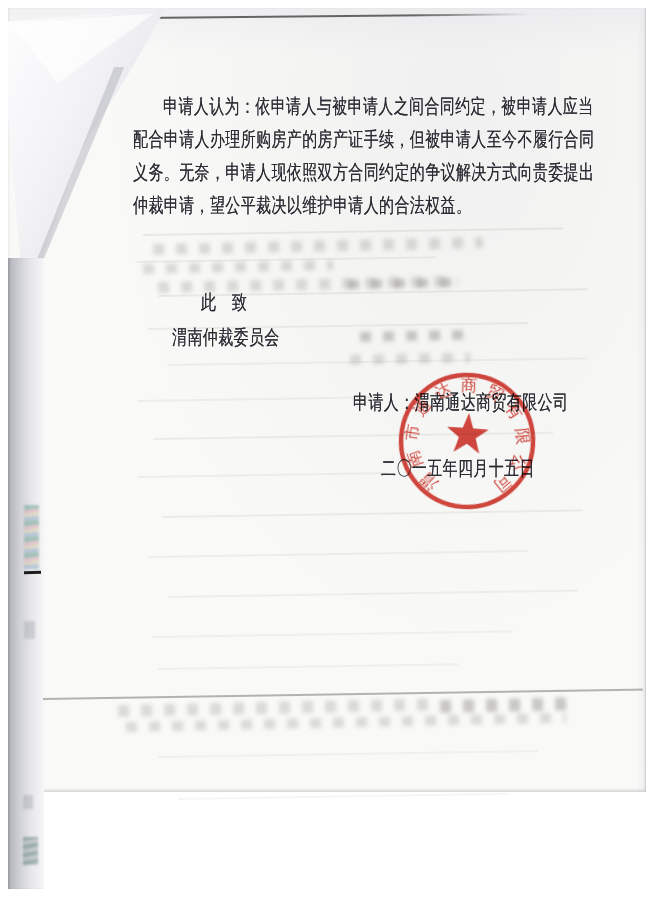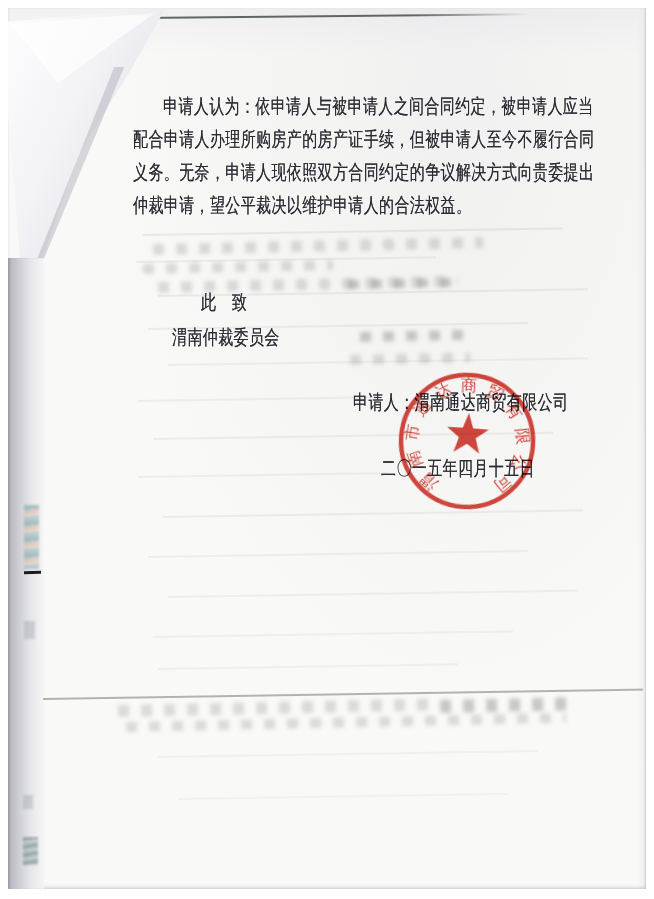--- a/index.html
+++ b/index.html
@@ -1,21 +1,21 @@
 <!DOCTYPE html>
 <html><head>
 <meta charset="utf-8">
 <style>
   html,body{margin:0;padding:0;background:#ffffff;}
   .scan{
     position:relative;width:654px;height:899px;overflow:hidden;
     background:#ffffff;font-family:"Liberation Serif","DejaVu Serif",serif;
   }
   .page{
-    position:absolute;left:8px;top:8px;width:638px;height:881px;
+    position:absolute;left:8px;top:8px;width:638px;height:784px;
     background:
       radial-gradient(ellipse at 70% 10%, rgba(205,205,212,.20), rgba(205,205,212,0) 55%),
       linear-gradient(270deg,#ededef 0px, rgba(237,237,239,0) 9px),
       linear-gradient(180deg,#f1f1f3 0px, rgba(241,241,243,0) 46px),
       #f9f9f7;
     box-shadow: inset 0 -2px 3px rgba(175,175,182,.45), inset -1px 0 1px rgba(190,190,196,.5);
   }
   
   .topline{
     position:absolute;left:130px;top:9px;width:392px;height:2px;

